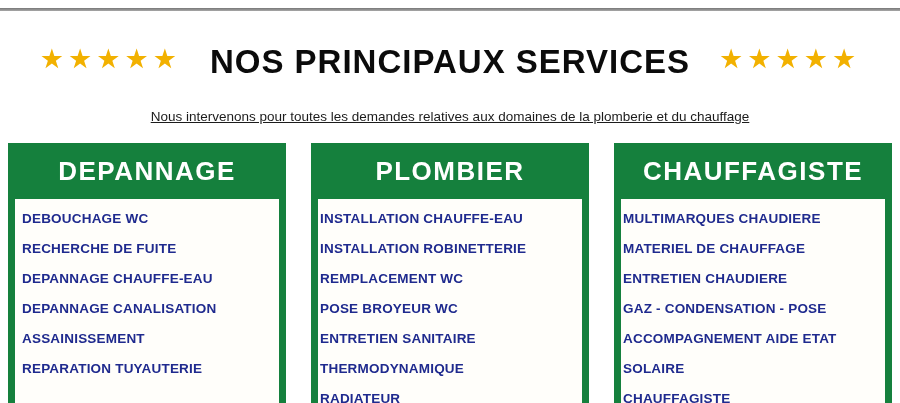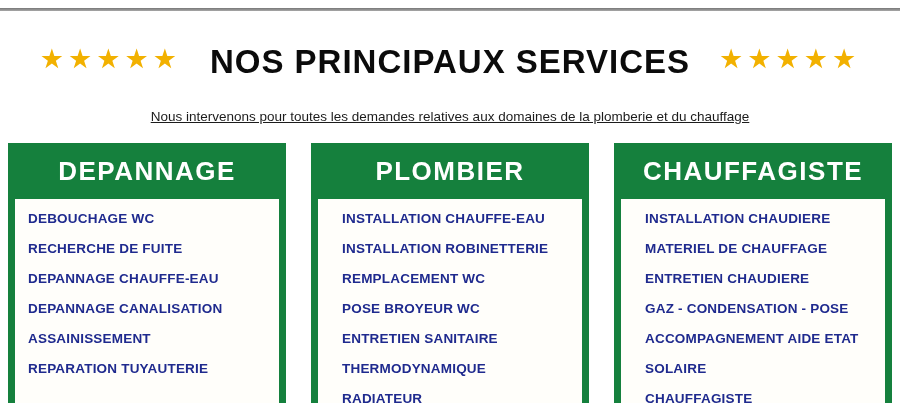--- a/index.html
+++ b/index.html
@@ -77,30 +77,30 @@
   .col-body {
     background: #FFFEFA;
     height: 216px;
     padding-top: 4px;
     box-sizing: border-box;
   }
   .service-item {
     height: 30px;
     display: flex;
     align-items: center;
-    padding-left: 24px;
+    padding-left: 2px;
     color: #1F2A8E;
     font-weight: bold;
     font-size: 13.5px;
     letter-spacing: 0.2px;
     cursor: pointer;
     white-space: nowrap;
   }
   .service-column:first-child .service-item {
-    padding-left: 13px;
+    padding-left: 7px;
   }
 </style>
 </head>
 <body>
 
 <div class="page">
 
   <div class="top-divider"></div>
 
   <div class="title-row">
@@ -134,21 +134,21 @@
         <div class="service-item">POSE BROYEUR WC</div>
         <div class="service-item">ENTRETIEN SANITAIRE</div>
         <div class="service-item">THERMODYNAMIQUE</div>
         <div class="service-item">RADIATEUR</div>
       </div>
     </div>
 
     <div class="service-column">
       <div class="col-header">CHAUFFAGISTE</div>
       <div class="col-body">
-        <div class="service-item">INSTALLATION CHAUDIERE</div>
+        <div class="service-item">MULTIMARQUES CHAUDIERE</div>
         <div class="service-item">MATERIEL DE CHAUFFAGE</div>
         <div class="service-item">ENTRETIEN CHAUDIERE</div>
         <div class="service-item">GAZ - CONDENSATION - POSE</div>
         <div class="service-item">ACCOMPAGNEMENT AIDE ETAT</div>
         <div class="service-item">SOLAIRE</div>
         <div class="service-item">CHAUFFAGISTE</div>
       </div>
     </div>
 
   </div>

